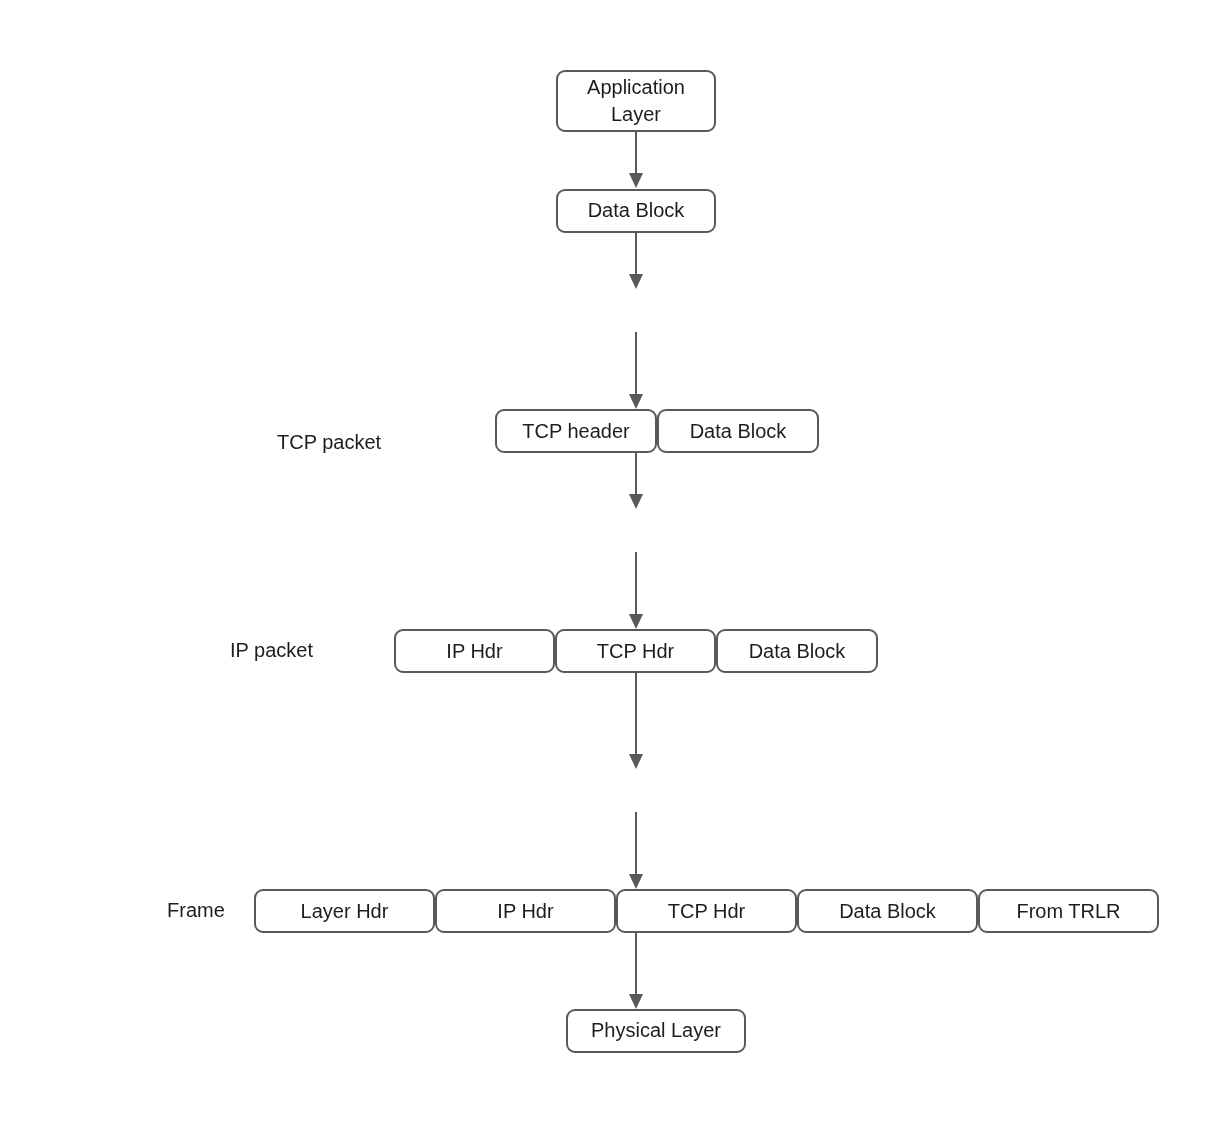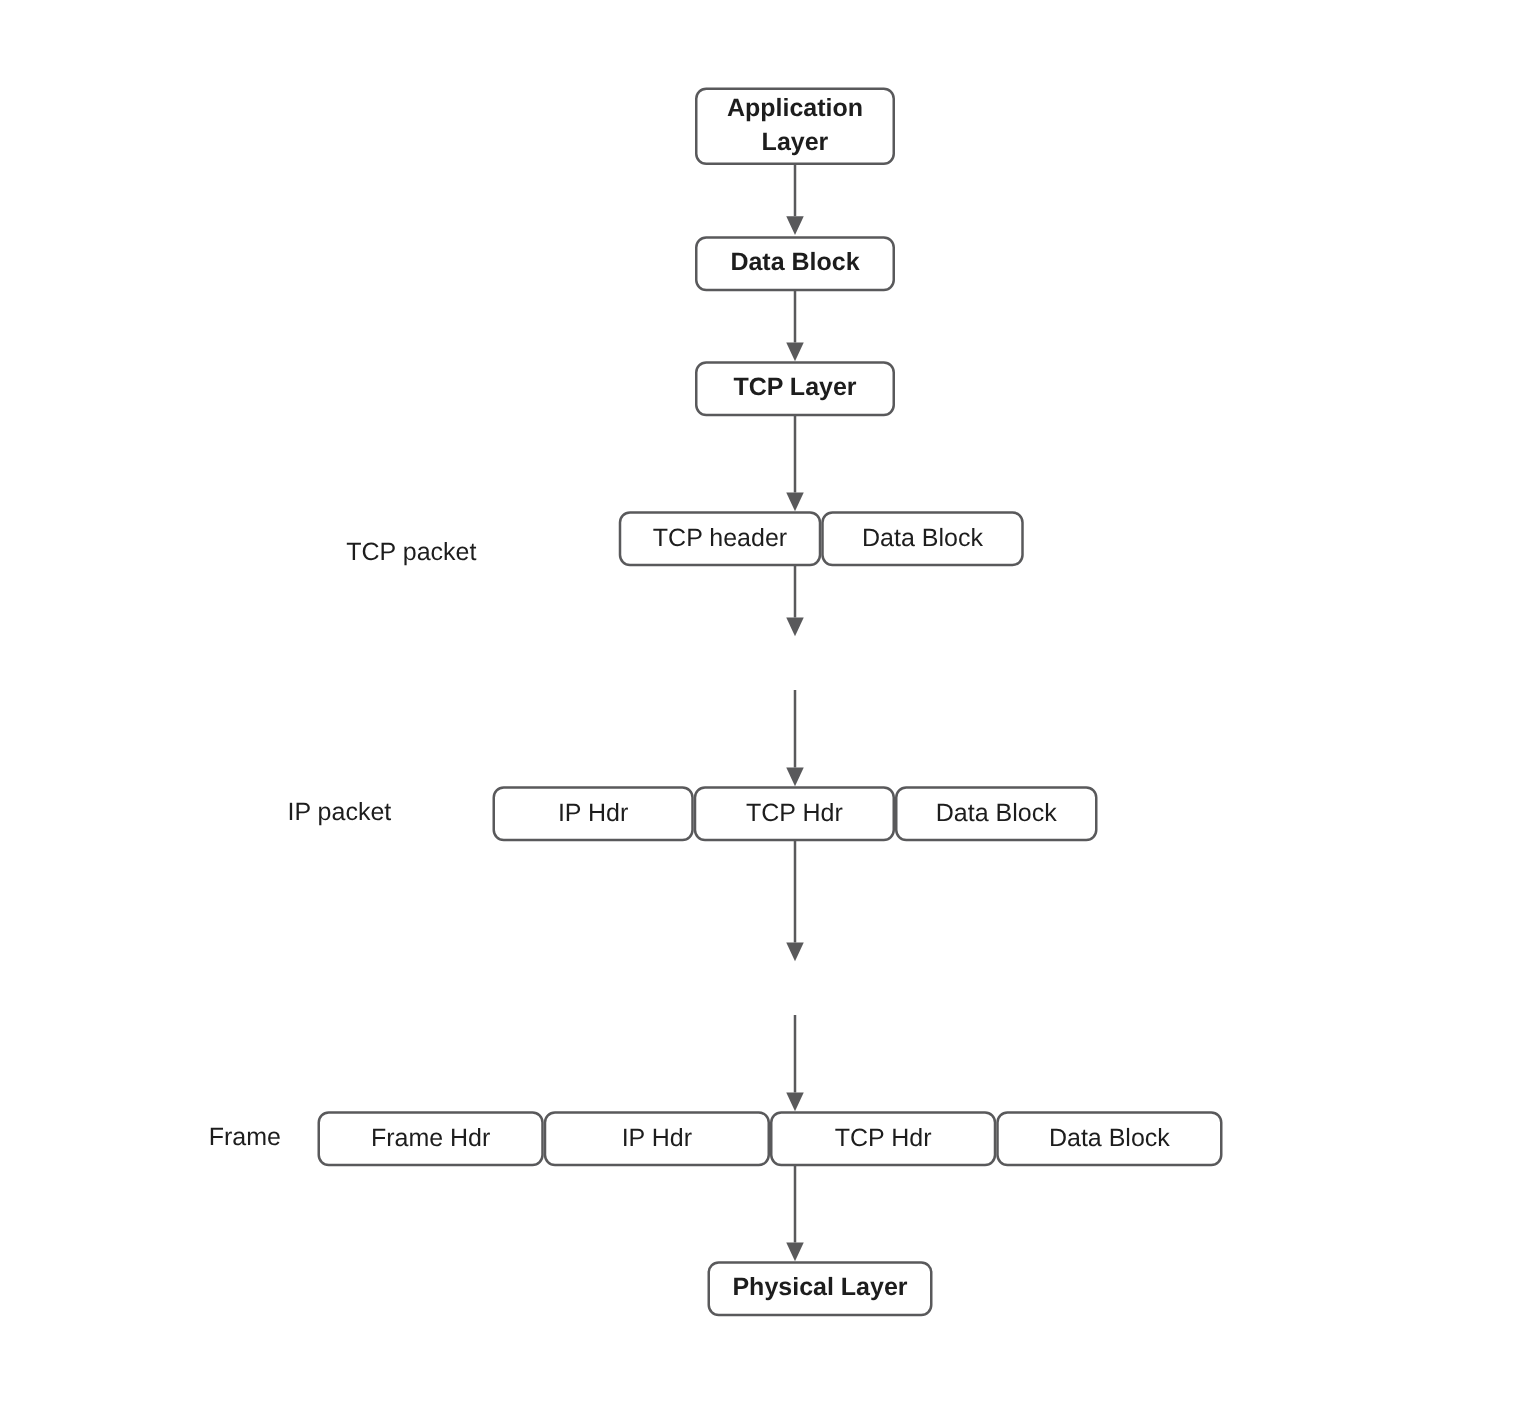--- a/index.html
+++ b/index.html
@@ -25,21 +25,20 @@
     border-radius: 9px;
     background: #ffffff;
     color: #1d1d1d;
     font-size: 20px;
     line-height: 1.28;
     text-align: center;
     display: flex;
     align-items: center;
     justify-content: center;
     z-index: 3;
-    font-weight: bold;
   }
   .node.two-line {
     line-height: 1.35;
   }
   
   .packet-row {
     position: absolute;
     display: flex;
     height: 44px;
     z-index: 3;
@@ -136,23 +135,20 @@
     <div>
       <span>Application</span><br>
       <span>Layer</span>
     </div>
   </div>
 
   <div class="node" style="left:556px; top:189px; width:160px; height:44px;">
     <span>Data Block</span>
   </div>
 
-  <div class="node" style="left:556px; top:289px; width:160px; height:44px;">
-    <span>TCP Layer</span>
-  </div>
 
   <div class="caption" style="left:277px; top:431px;">TCP packet</div>
   <div class="packet-row" style="left:495px; top:409px;">
     <div class="packet-seg" style="width:162px;">
       <span>TCP header</span>
     </div>
     <div class="packet-seg" style="width:162px;">
       <span>Data Block</span>
     </div>
   </div>
@@ -168,30 +164,33 @@
     </div>
     <div class="packet-seg" style="width:162px;">
       <span>Data Block</span>
     </div>
   </div>
 
 
   <div class="caption" style="left:167px; top:899px;">Frame</div>
   <div class="packet-row" style="left:254px; top:889px;">
     <div class="packet-seg" style="width:181px;">
-      <span>Frame Hdr</span>
+      <span>Layer Hdr</span>
     </div>
     <div class="packet-seg" style="width:181px;">
       <span>IP Hdr</span>
     </div>
     <div class="packet-seg" style="width:181px;">
       <span>TCP Hdr</span>
     </div>
     <div class="packet-seg" style="width:181px;">
       <span>Data Block</span>
     </div>
+    <div class="packet-seg" style="width:181px;">
+      <span>From TRLR</span>
+    </div>
   </div>
 
   <div class="node" style="left:566px; top:1009px; width:180px; height:44px;">
     <span>Physical Layer</span>
   </div>
 
 </div>
 
 </body></html>

